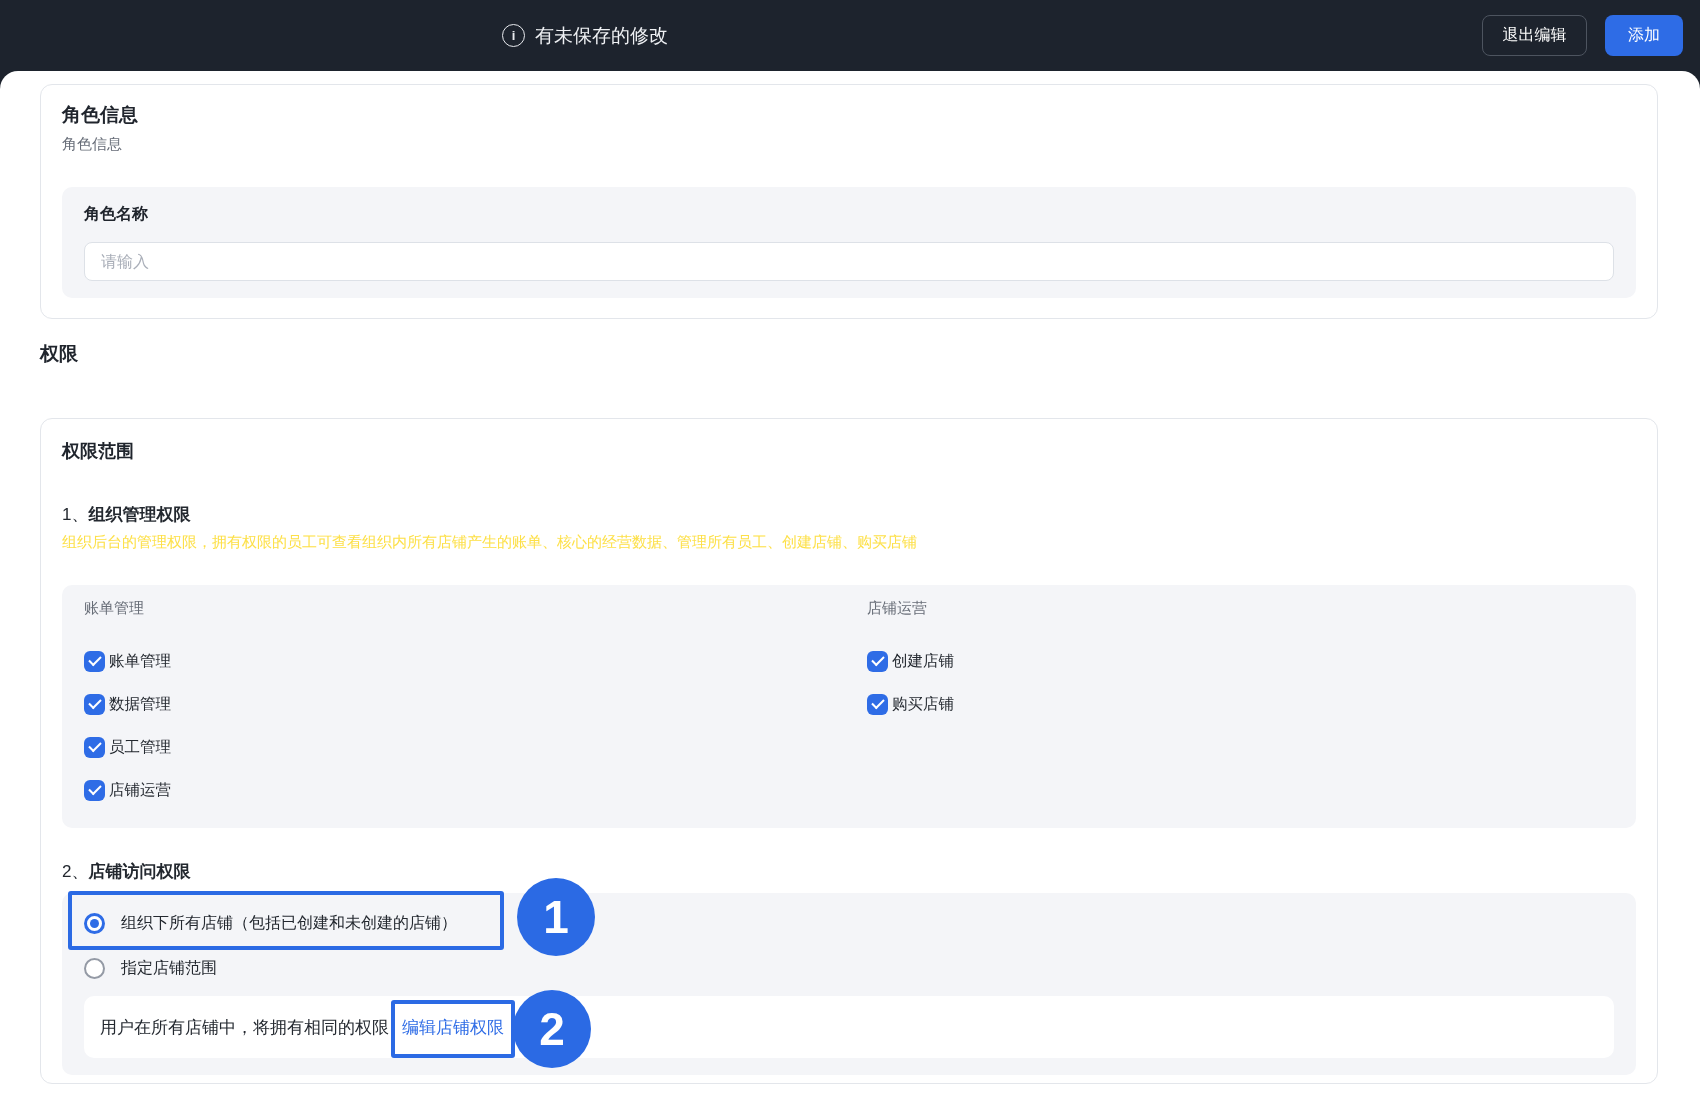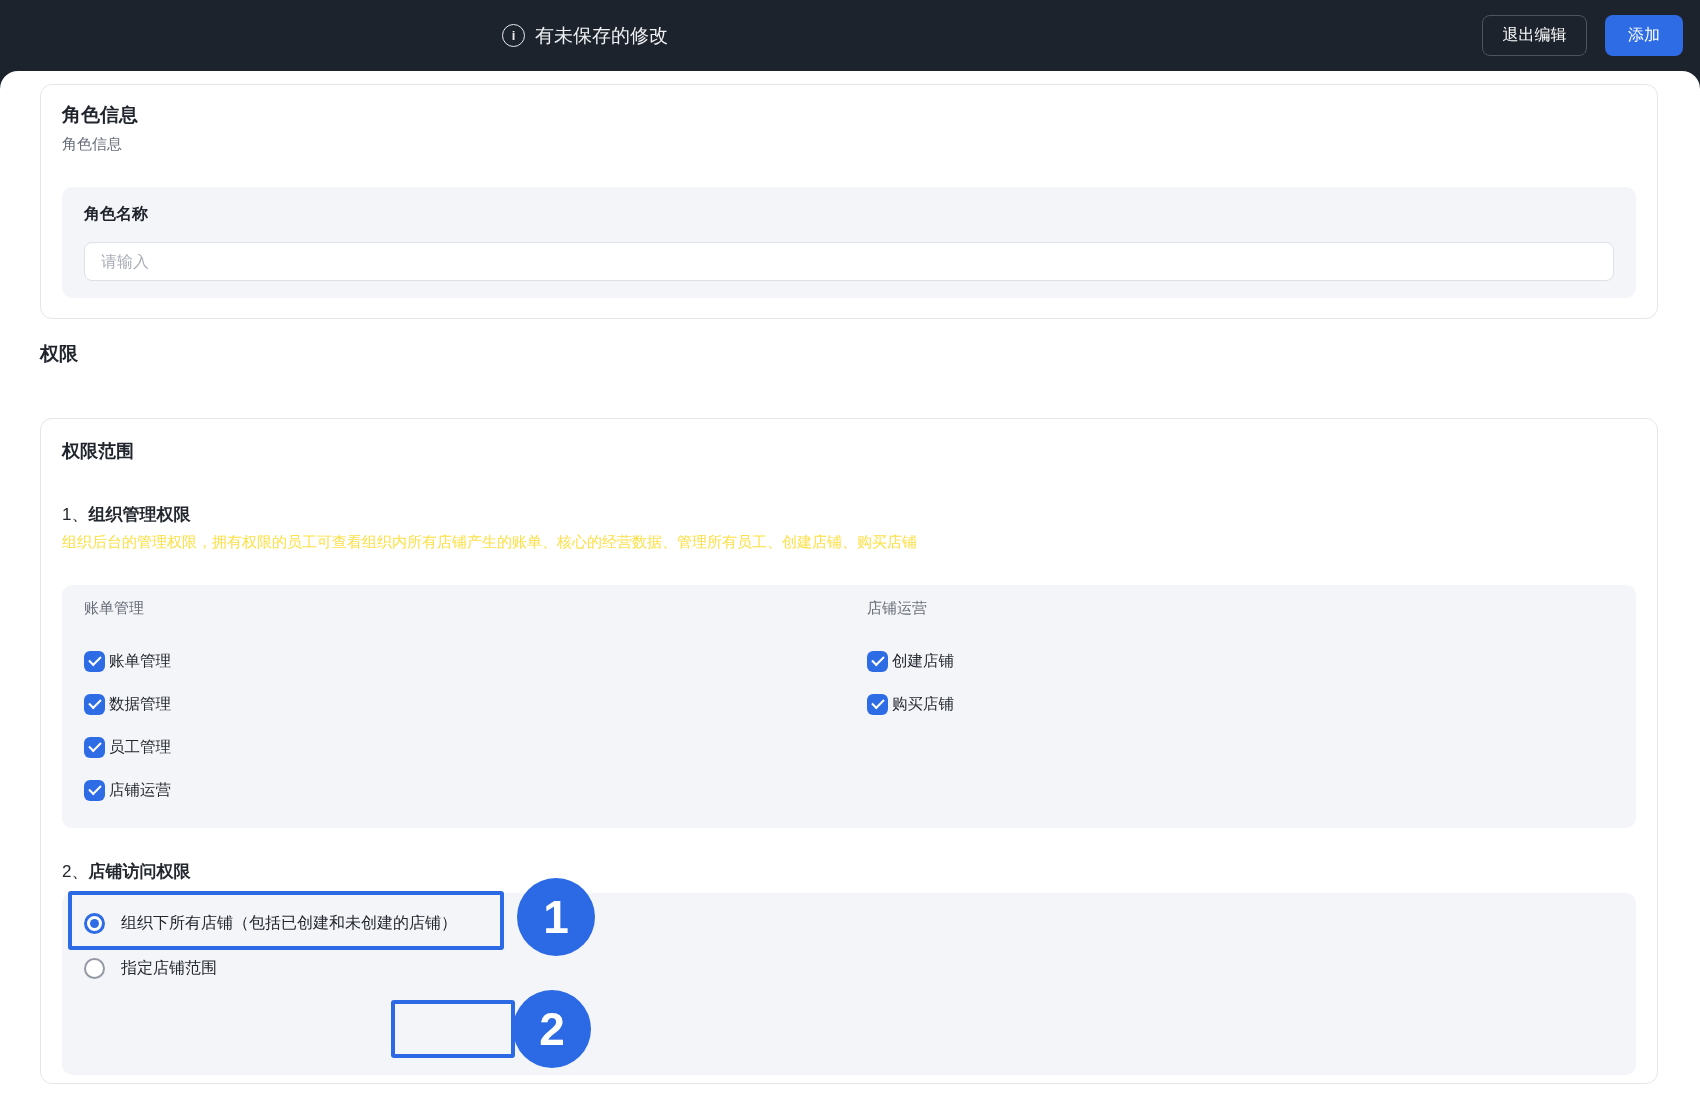--- a/index.html
+++ b/index.html
@@ -147,20 +147,24 @@
 
   <div class="radio-row" style="left:84px;top:907px;">
     <span class="radio on"></span>
     <span class="radio-label">组织下所有店铺（包括已创建和未创建的店铺）</span>
   </div>
   <div class="radio-row" style="left:84px;top:952px;">
     <span class="radio off"></span>
     <span class="radio-label">指定店铺范围</span>
   </div>
 
+  <div class="note-row">
+    <span class="note-text">用户在所有店铺中，将拥有相同的权限</span>
+    <a class="edit-link">编辑店铺权限</a>
+  </div>
 
   <div class="anno-box" style="left:68px;top:891px;width:436px;height:59px;"></div>
   <div class="anno-circle" style="left:517px;top:878px;">1</div>
 
   <div class="anno-box" style="left:391px;top:1000px;width:124px;height:58px;"></div>
   <div class="anno-circle" style="left:513px;top:990px;">2</div>
 
 </div>
 
 </body></html>

